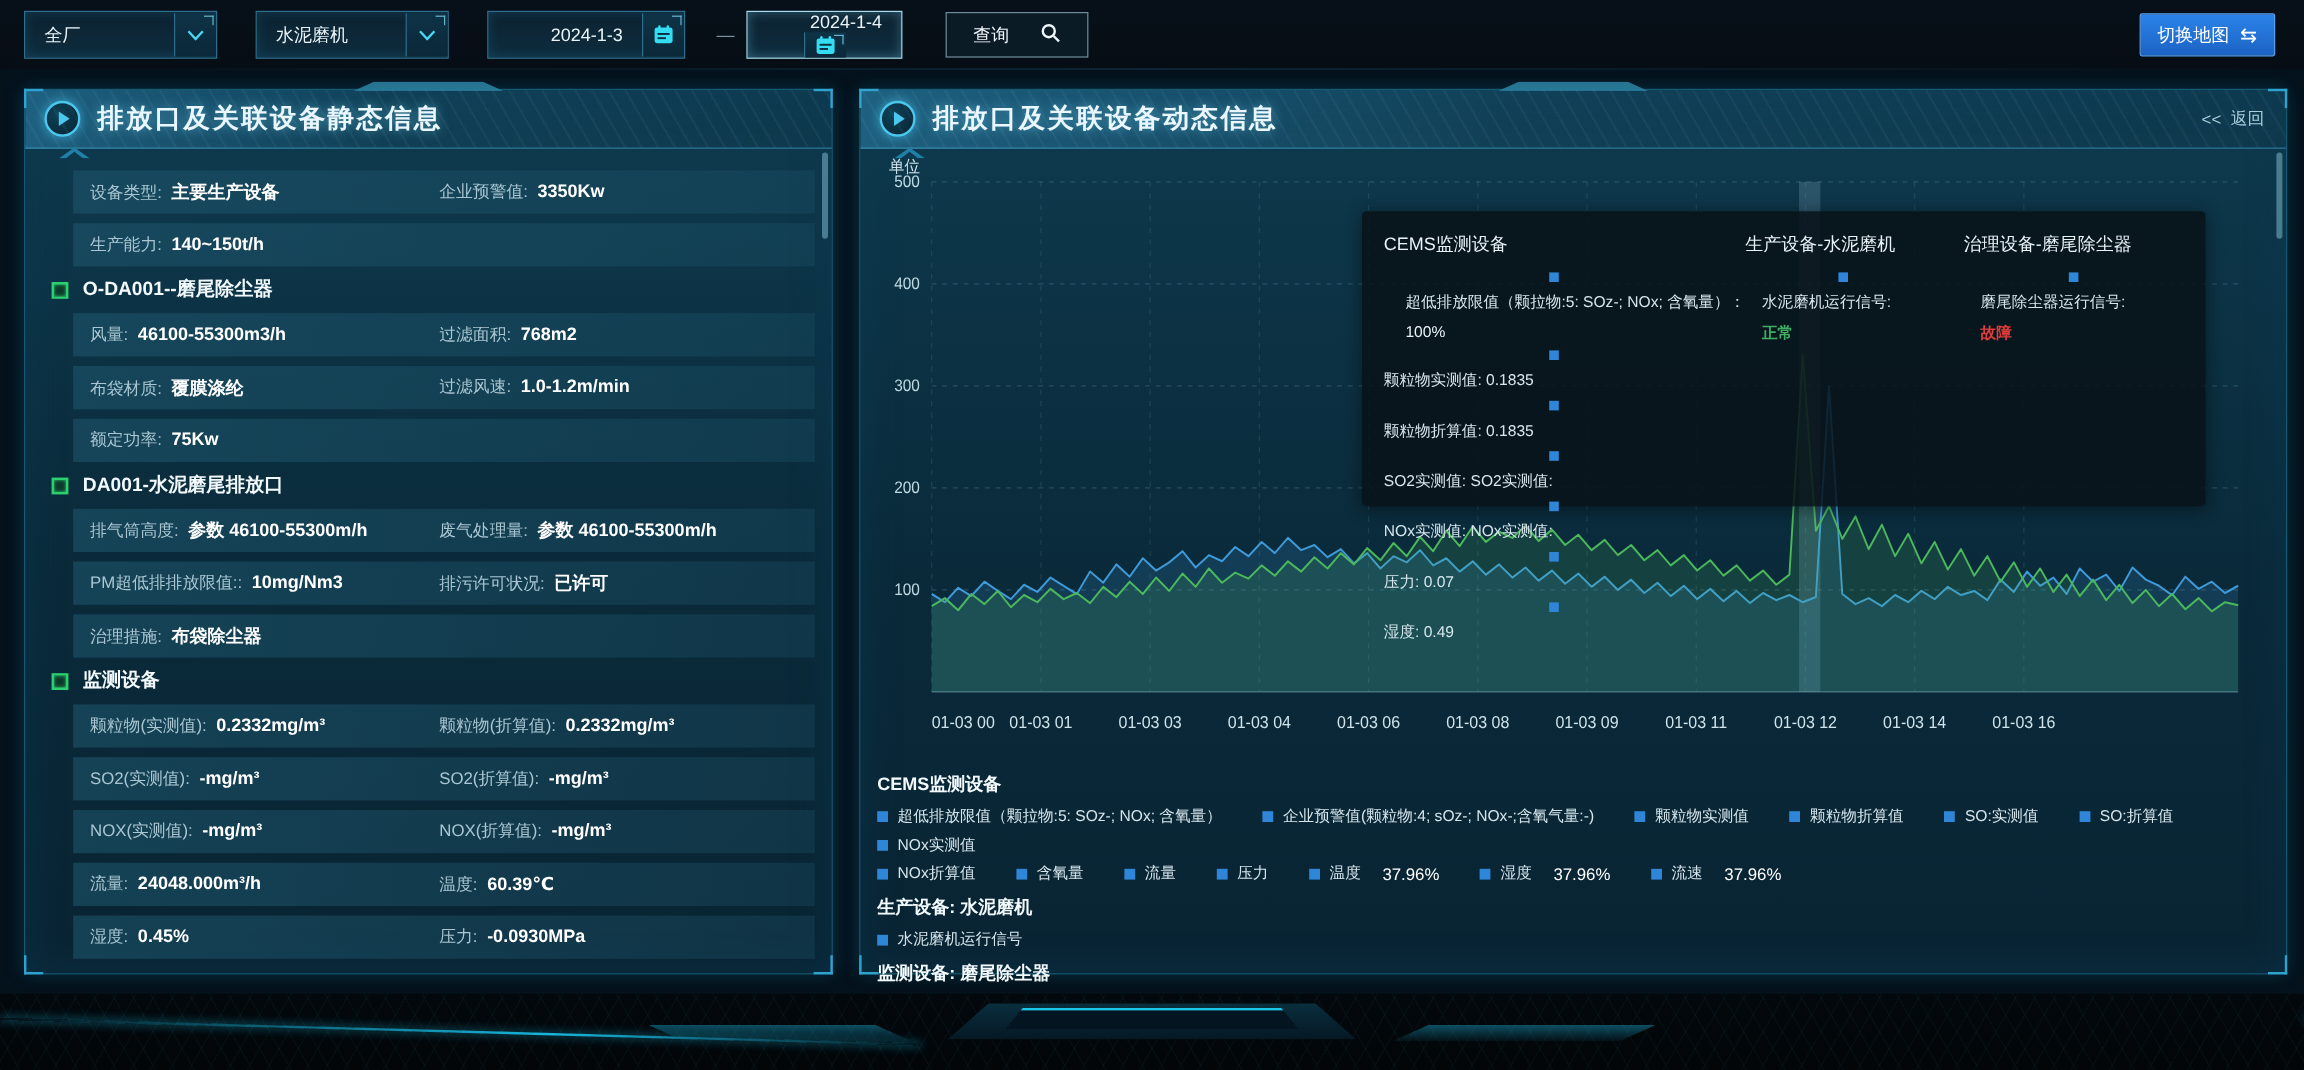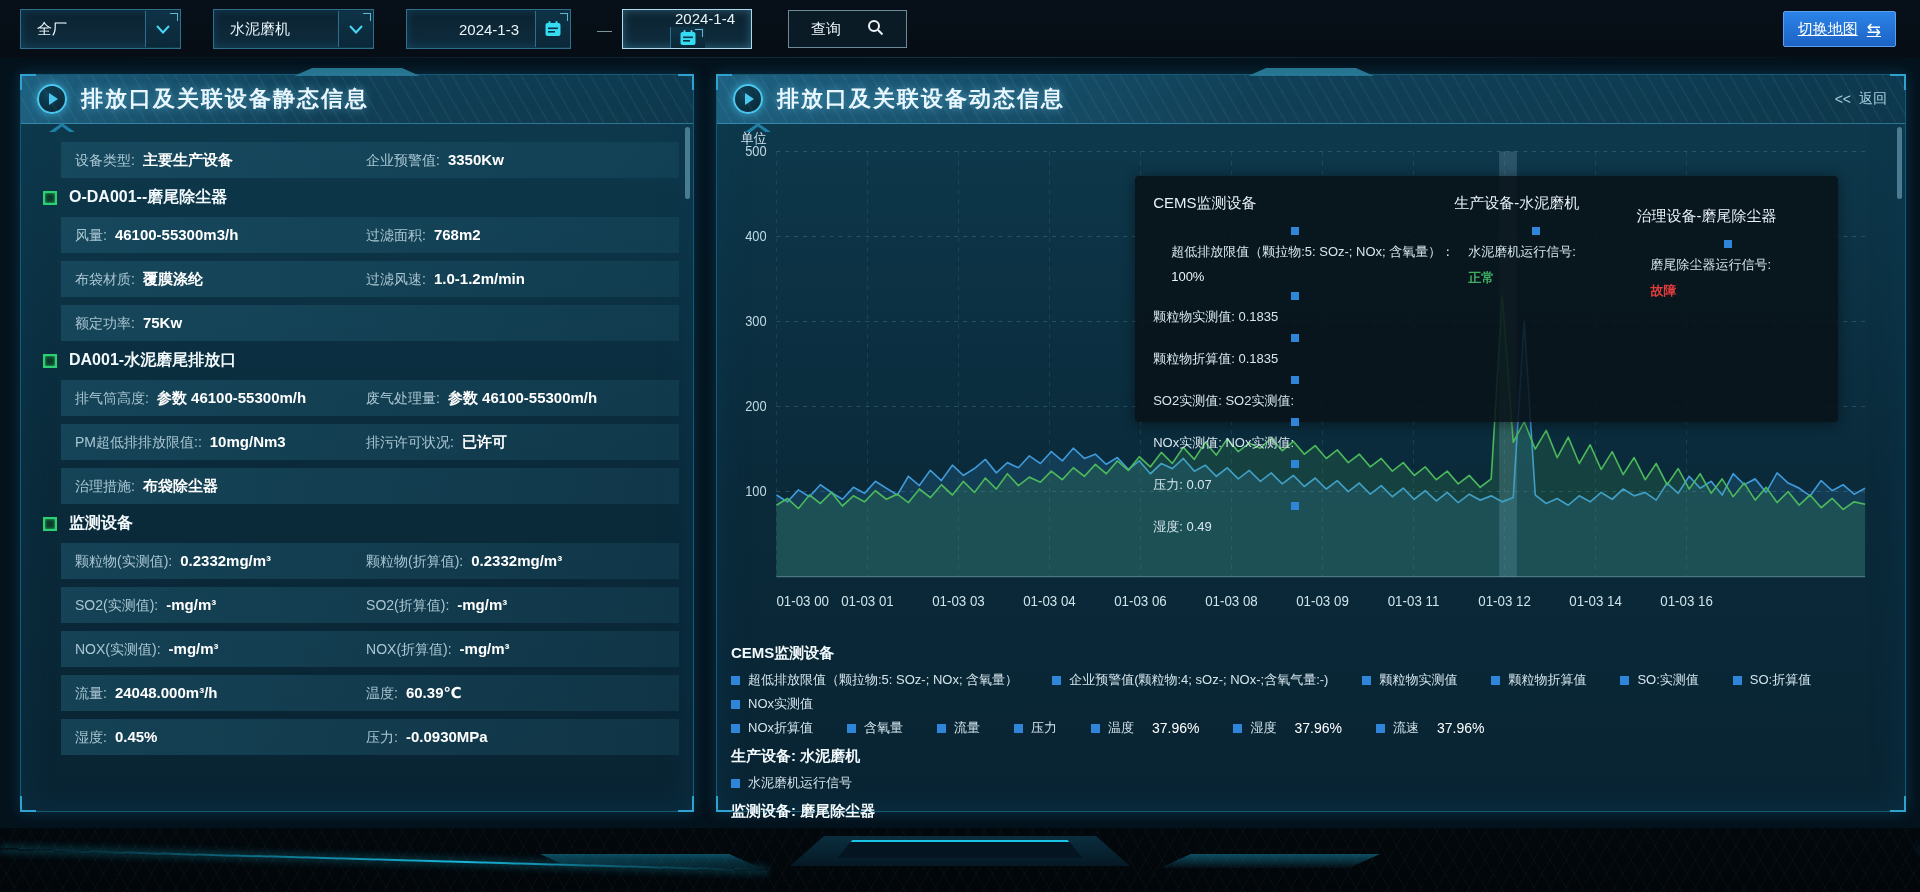--- a/index.html
+++ b/index.html
@@ -9,21 +9,21 @@
   .topbar{height:58px;background:linear-gradient(180deg,#071019 0%,#060d14 100%);display:flex;align-items:center;padding:0 24px 0 20px;position:relative;}
   .topbar::after{content:"";position:absolute;left:0;right:0;bottom:0;height:1px;background:linear-gradient(90deg,rgba(40,120,160,.0),rgba(40,120,160,.35),rgba(40,120,160,0));}
   .ctl{height:38px;display:flex;align-items:center;background:linear-gradient(180deg,#0c2230 0%,#0e2d3e 100%);border:1px solid #2e6f8e;box-shadow:inset 0 0 10px rgba(40,140,190,.25);margin-right:32px;position:relative;}
   .ctl .txt{padding:0 16px;font-size:15px;color:#e8f4f8;min-width:92px;}
   .sel-btn{width:34px;height:36px;border-left:1px solid #2e6f8e;display:flex;align-items:center;justify-content:center;background:linear-gradient(180deg,#0e3347,#0b2838);position:relative;}
   .sel-btn::before{content:"";position:absolute;top:2px;right:2px;width:7px;height:7px;border-top:1px solid #7fd6ef;border-right:1px solid #7fd6ef;opacity:.8;}
   .date .txt{min-width:96px;text-align:right;}
   .date.focused{border-color:#a9dcef;box-shadow:inset 0 0 10px rgba(120,210,245,.35);flex-direction:column;}
   .sep{color:#7d93a0;margin:0 10px 0 -6px;font-size:15px;}
   .query-btn{height:38px;display:flex;align-items:center;gap:26px;background:#0b1b26;border:1px solid #6e8a99;color:#eef6fa;font-size:15px;padding:0 22px;cursor:pointer;margin-left:4px;font-family:inherit;}
-  .switch-map{margin-left:auto;height:36px;background:linear-gradient(180deg,#2b83e8,#1c63c4);border:1px solid #5aa0f0;color:#fff;font-size:15px;display:flex;align-items:center;gap:9px;padding:0 14px;border-radius:2px;cursor:pointer;font-family:inherit;text-decoration:underline;}
+  .switch-map{margin-left:auto;height:36px;background:linear-gradient(180deg,#2b83e8,#1c63c4);border:1px solid #5aa0f0;color:#fff;font-size:15px;display:flex;align-items:center;gap:9px;padding:0 14px;border-radius:2px;cursor:pointer;font-family:inherit;}
   .swap-glyph{font-size:17px;line-height:1;}
 
   
   .main{display:flex;gap:22px;padding:16px 14px 0 20px;height:754px;box-sizing:border-box;}
   .panel{position:relative;background:linear-gradient(180deg,#0e3a4e 0%,#0a2a3a 55%,#092433 100%);border:1px solid #155a74;box-shadow:0 0 14px rgba(25,140,190,.28), inset 0 0 30px rgba(10,60,85,.5);display:flex;flex-direction:column;}
   .panel.left{width:672px;flex:none;}
   .panel.right{flex:1;}
   .corner{position:absolute;width:14px;height:14px;z-index:3;}
   .corner.tl{left:-1px;top:-1px;border-left:2px solid #2fa3cf;border-top:2px solid #2fa3cf;}
   .corner.tr{right:-1px;top:-1px;border-right:2px solid #2fa3cf;border-top:2px solid #2fa3cf;}
@@ -50,21 +50,21 @@
   .cell .lbl{font-size:14px;color:#a9c6d2;}
   .cell .val{font-size:15px;font-weight:bold;color:#ffffff;}
 
   
   .chart-wrap{position:relative;flex:none;height:502px;padding:4px 30px 0 12px;}
   .chart-svg{width:100%;height:100%;display:block;}
   .tooltip{position:absolute;left:35.2%;top:52px;width:59.2%;height:246px;background:rgba(8,17,23,.86);border-radius:4px;padding:16px 18px;box-sizing:border-box;display:flex;gap:18px;z-index:5;box-shadow:0 2px 14px rgba(0,0,0,.45);}
   .tt-col{display:flex;flex-direction:column;}
   .tt-col.c1{flex:1.55;}
   .tt-col.c2{flex:1;}
-  .tt-col.c3{flex:1.12;margin-top:13px;}
+  .tt-col.c3{flex:1.12;}
   .tt-head{font-size:15px;color:#e8f2f7;margin:2px 0 10px;}
   .tt-item{display:flex;align-items:baseline;gap:8px;font-size:13px;color:#d7e6ee;margin:4px 0;white-space:nowrap;flex-direction:column;}
   .tt-mark{width:8px;height:8px;flex:none;background:#2f86d8;align-self:center;}
   .tt-val{margin-left:18px;color:#e9f3f8;}
   .tt-status{margin-left:14px;font-weight:bold;}
 
   .legend-area{padding:4px 18px 0 14px;}
   .lg-head{font-size:15px;font-weight:bold;color:#f2fafd;margin:10px 0 8px;}
   .lg-row{display:flex;flex-wrap:wrap;gap:6px 34px;margin:6px 0;}
   .lg-item{display:flex;align-items:center;gap:8px;font-size:13px;color:#d4e5ec;cursor:pointer;white-space:nowrap;}
@@ -160,20 +160,26 @@
     </div>
     <div class="panel-body" id="left-body">
         <div class="info-row">
           <div class="cell">
             <span class="lbl">设备类型:</span>
             <span class="val">主要生产设备</span>
           </div>
           <div class="cell">
             <span class="lbl">企业预警值:</span>
             <span class="val">3350Kw</span>
+          </div>
+        </div>
+        <div class="info-row">
+          <div class="cell">
+            <span class="lbl">生产能力:</span>
+            <span class="val">140~150t/h</span>
           </div>
         </div>
         <div class="sec-header">
           <span class="sec-bullet"></span>
           <span class="sec-title">O-DA001--磨尾除尘器</span>
         </div>
         <div class="info-row">
           <div class="cell">
             <span class="lbl">风量:</span>
             <span class="val">46100-55300m3/h</span>

